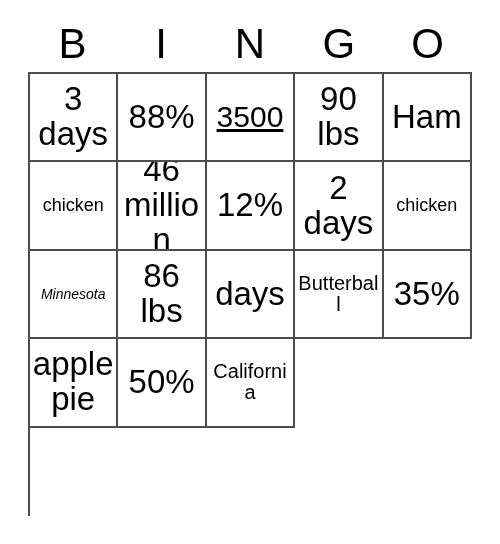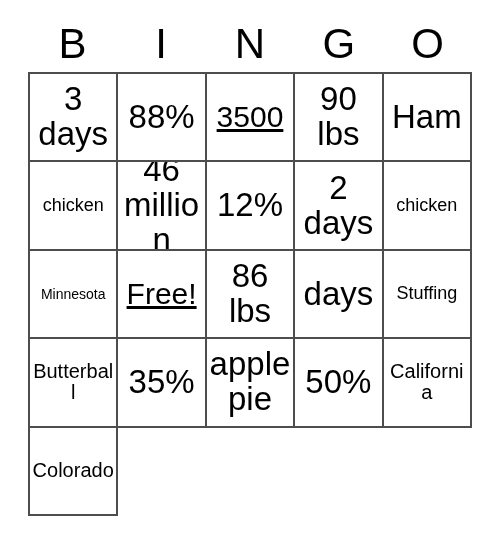--- a/index.html
+++ b/index.html
@@ -83,21 +83,21 @@
     white-space: pre-line;
     color: #000;
   }
 
   
   .fs-xl  { font-size: 33px; }
   .fs-lg  { font-size: 30px; text-decoration: underline; }
   .fs-md  { font-size: 33px; }
   .fs-sm  { font-size: 18px; text-align: center; }
   .fs-xs  { font-size: 20px; }
-  .fs-xxs { font-size: 14px; }
+  .fs-xxs { font-size: 14px; font-style: italic; }
 </style>
 </head>
 <body>
 
 <div id="card">
 
   <div id="header-row">
     <div class="header-cell">B</div>
     <div class="header-cell">I</div>
     <div class="header-cell">N</div>
@@ -140,48 +140,39 @@
 days</span>
       </div>
     <div class="cell">
         <span class="cell-text fs-sm">chicken</span>
       </div>
 
     <div class="cell">
         <span class="cell-text fs-xxs">Minnesota</span>
       </div>
     <div class="cell">
-        <span class="cell-text fs-lg">Free!</span>
-      </div>
-    <div class="cell">
         <span class="cell-text fs-xl">86
 lbs</span>
       </div>
     <div class="cell">
         <span class="cell-text fs-xl">days</span>
       </div>
 
-    <div class="cell">
-        <span class="cell-text fs-sm">Stuffing</span>
-      </div>
     <div class="cell">
         <span class="cell-text fs-xs">Butterball</span>
       </div>
     <div class="cell">
         <span class="cell-text fs-xl">35%</span>
       </div>
 
     <div class="cell">
         <span class="cell-text fs-xl">apple
 pie</span>
       </div>
     <div class="cell">
         <span class="cell-text fs-xl">50%</span>
       </div>
     <div class="cell">
         <span class="cell-text fs-xs">California</span>
       </div>
-    <div class="cell">
-        <span class="cell-text fs-xs">Colorado</span>
-      </div>
 
   </div>
 </div>
 
 </body></html>

